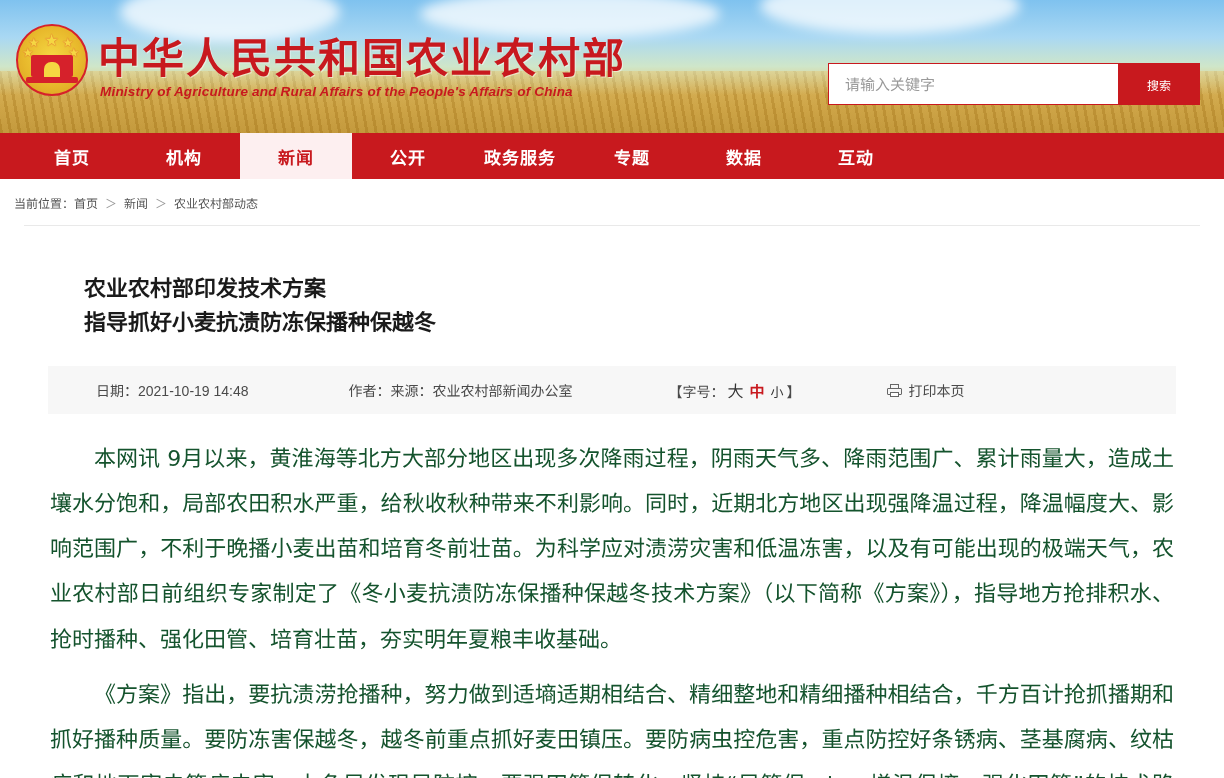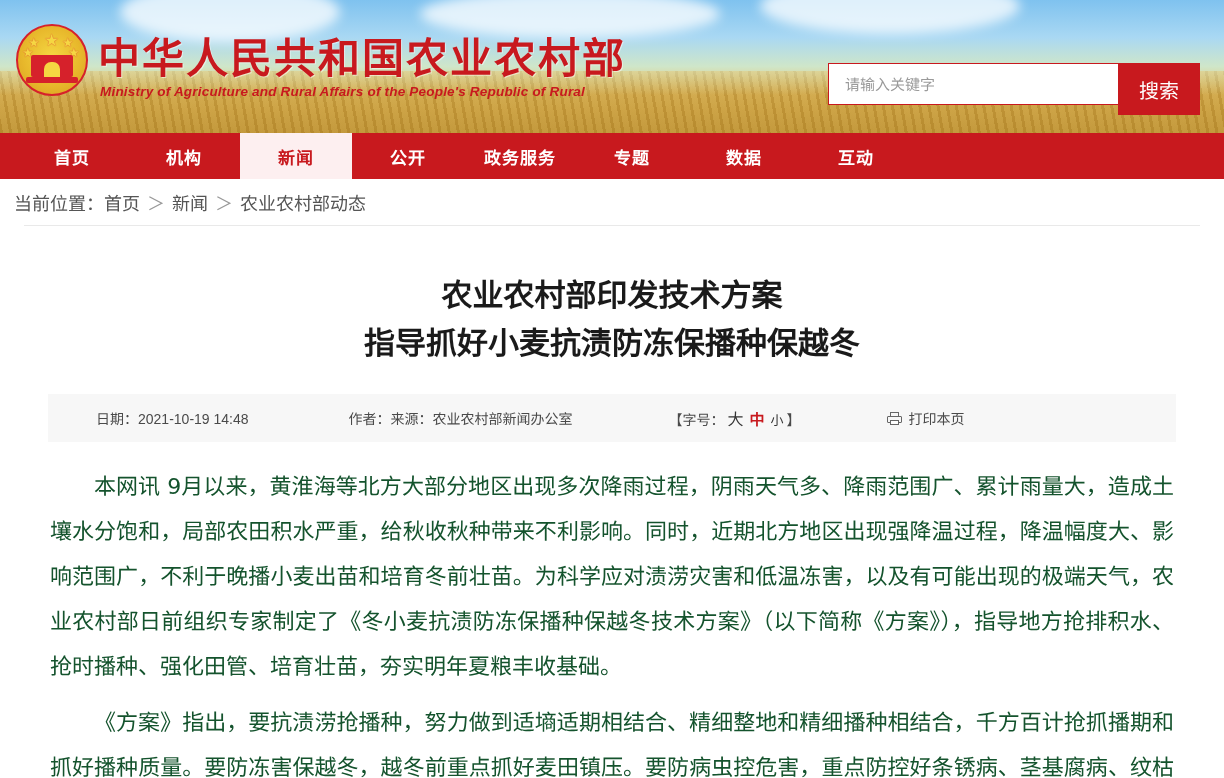--- a/index.html
+++ b/index.html
@@ -131,25 +131,25 @@
     background: #fff;
     padding: 0 16px;
     font-size: 15px;
     color: #333;
     outline: none;
     font-family: "Liberation Sans", sans-serif;
   }
   .search-input::placeholder { color: #9a9a9a; }
   .search-btn {
     width: 82px;
-    height: 52px;
+    height: 42px;
     background: #c8191e;
     color: #fff;
     border: none;
-    font-size: 20px;
+    font-size: 12px;
     cursor: pointer;
     font-family: "Liberation Sans", sans-serif;
   }
 
   
   .nav {
     height: 46px;
     background: #c8191e;
     display: flex;
     align-items: stretch;
@@ -170,39 +170,39 @@
     background: #fdeff0;
     color: #c8191e;
   }
 
   
   .breadcrumb {
     height: 46px;
     display: flex;
     align-items: center;
     padding-left: 14px;
-    font-size: 18px;
+    font-size: 12px;
     color: #555;
     background: #fff;
   }
   .breadcrumb .crumb { color: #555; }
   .breadcrumb .sep { margin: 0 7px; color: #999; }
 
   
   .content {
     margin: 0 24px;
     background: #fff;
     border-top: 1px solid #e9e9e9;
     padding-top: 32px;
     height: 540px;
     box-sizing: border-box;
   }
   .article-title {
-    text-align: center;
-    font-size: 31px;
+    text-align: left;
+    font-size: 22px;
     font-weight: bold;
     color: #1a1a1a;
     line-height: 1.55;
     padding: 14px 60px 26px 60px;
     font-family: "Liberation Sans", sans-serif;
   }
   .article-title .line { display: block; }
 
   .meta-bar {
     margin: 0 24px;
@@ -269,21 +269,21 @@
     <div class="star big">★</div>
     <div class="star s1">★</div>
     <div class="star s2">★</div>
     <div class="star s3">★</div>
     <div class="star s4">★</div>
     <div class="gate"></div>
     <div class="base"></div>
   </div>
 
   <div class="site-title-cn">中华人民共和国农业农村部</div>
-  <div class="site-title-en">Ministry of Agriculture and Rural Affairs of the People's Republic of Rural</div>
+  <div class="site-title-en">Ministry of Agriculture and Rural Affairs of the People's Affairs of China</div>
 
   <div class="search-wrap">
     <input class="search-input" type="text" placeholder="请输入关键字" style="">
     <button class="search-btn">搜索</button>
   </div>
 </div>
 
 <div class="nav">
   <div class="nav-item">首页</div>
   <div class="nav-item">机构</div>

